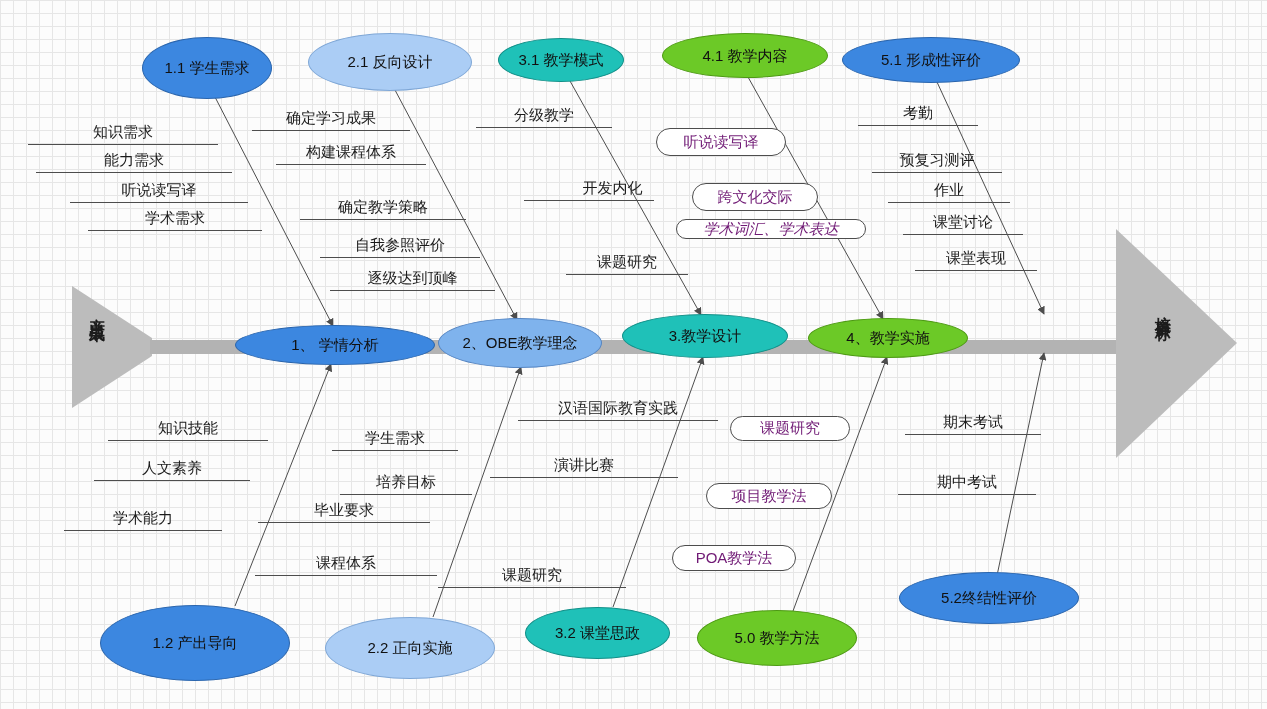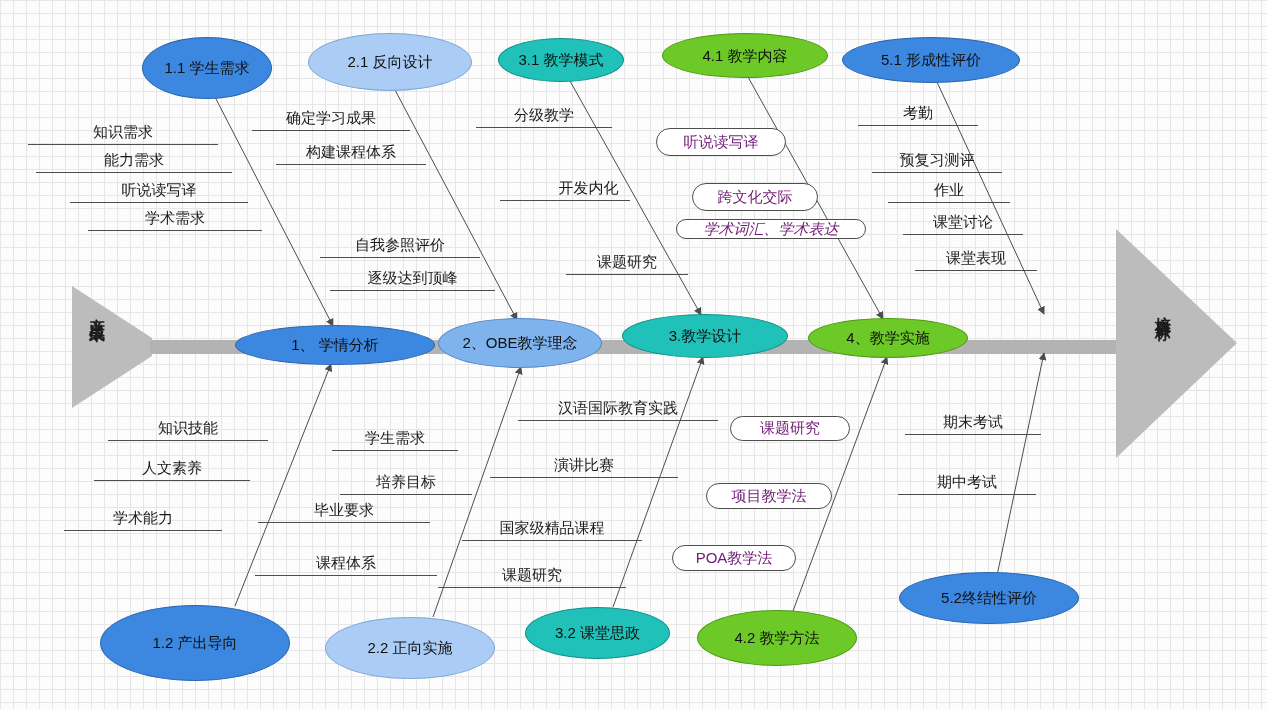--- a/index.html
+++ b/index.html
@@ -81,35 +81,36 @@
 
   <div class="ellipse el-blue" style="left:142px;top:37px;width:130px;height:62px;">1.1 学生需求</div>
   <div class="ellipse el-lblue" style="left:308px;top:33px;width:164px;height:58px;">2.1 反向设计</div>
   <div class="ellipse el-teal" style="left:498px;top:38px;width:126px;height:44px;">3.1 教学模式</div>
   <div class="ellipse el-green" style="left:662px;top:33px;width:166px;height:45px;">4.1 教学内容</div>
   <div class="ellipse el-blue" style="left:842px;top:37px;width:178px;height:46px;">5.1 形成性评价</div>
 
   <div class="ellipse el-blue" style="left:100px;top:605px;width:190px;height:76px;">1.2 产出导向</div>
   <div class="ellipse el-lblue" style="left:325px;top:617px;width:170px;height:62px;">2.2 正向实施</div>
   <div class="ellipse el-teal" style="left:525px;top:607px;width:145px;height:52px;">3.2 课堂思政</div>
-  <div class="ellipse el-green" style="left:697px;top:610px;width:160px;height:56px;">4.2 教学方法</div>
+  <div class="ellipse el-green" style="left:697px;top:610px;width:160px;height:56px;">5.0 教学方法</div>
   <div class="ellipse el-blue" style="left:899px;top:572px;width:180px;height:52px;">5.2终结性评价</div>
 
   <div class="tag" style="left:28px;top:123px;width:190px;">知识需求</div>
   <div class="tag" style="left:36px;top:151px;width:196px;">能力需求</div>
   <div class="tag" style="left:70px;top:181px;width:178px;">听说读写译</div>
   <div class="tag" style="left:88px;top:209px;width:174px;">学术需求</div>
 
   <div class="tag" style="left:252px;top:109px;width:158px;">确定学习成果</div>
   <div class="tag" style="left:276px;top:143px;width:150px;">构建课程体系</div>
+  <div class="tag" style="left:300px;top:198px;width:166px;">确定教学策略</div>
   <div class="tag" style="left:320px;top:236px;width:160px;">自我参照评价</div>
   <div class="tag" style="left:330px;top:269px;width:165px;">逐级达到顶峰</div>
 
   <div class="tag" style="left:476px;top:106px;width:136px;">分级教学</div>
-  <div class="tag" style="left:500px;top:179px;width:130px;padding-left:47px;">开发内化</div>
+  <div class="tag" style="left:524px;top:179px;width:130px;padding-left:47px;">开发内化</div>
   <div class="tag" style="left:566px;top:253px;width:122px;">课题研究</div>
 
   <div class="pill" style="left:656px;top:128px;width:130px;height:28px;">听说读写译</div>
   <div class="pill" style="left:692px;top:183px;width:126px;height:28px;">跨文化交际</div>
   <div class="pill" style="left:676px;top:219px;width:190px;height:20px;font-style:italic;">学术词汇、学术表达</div>
 
   <div class="tag" style="left:858px;top:104px;width:120px;">考勤</div>
   <div class="tag" style="left:872px;top:151px;width:130px;">预复习测评</div>
   <div class="tag" style="left:888px;top:181px;width:122px;">作业</div>
   <div class="tag" style="left:903px;top:213px;width:120px;">课堂讨论</div>
@@ -119,21 +120,20 @@
   <div class="tag" style="left:94px;top:459px;width:156px;">人文素养</div>
   <div class="tag" style="left:64px;top:509px;width:158px;">学术能力</div>
 
   <div class="tag" style="left:332px;top:429px;width:126px;">学生需求</div>
   <div class="tag" style="left:340px;top:473px;width:132px;">培养目标</div>
   <div class="tag" style="left:258px;top:501px;width:172px;">毕业要求</div>
   <div class="tag" style="left:518px;top:399px;width:200px;">汉语国际教育实践</div>
 
   <div class="tag" style="left:255px;top:554px;width:182px;">课程体系</div>
   <div class="tag" style="left:490px;top:456px;width:188px;">演讲比赛</div>
-  <div class="tag" style="left:462px;top:519px;width:180px;">国家级精品课程</div>
   <div class="tag" style="left:438px;top:566px;width:188px;">课题研究</div>
 
   <div class="pill" style="left:730px;top:416px;width:120px;height:25px;">课题研究</div>
   <div class="pill" style="left:706px;top:483px;width:126px;height:26px;">项目教学法</div>
   <div class="pill" style="left:672px;top:545px;width:124px;height:26px;">POA教学法</div>
 
   <div class="tag" style="left:905px;top:413px;width:136px;">期末考试</div>
   <div class="tag" style="left:898px;top:473px;width:138px;">期中考试</div>
 
 </div>

